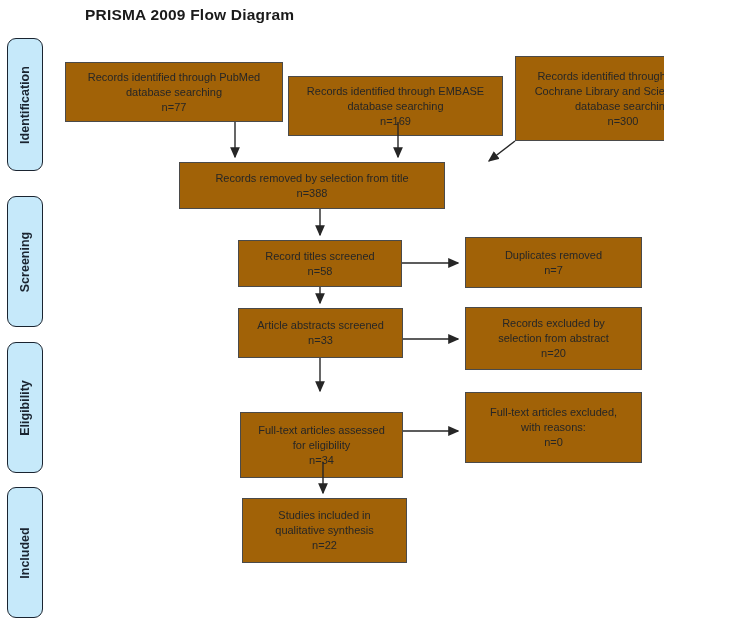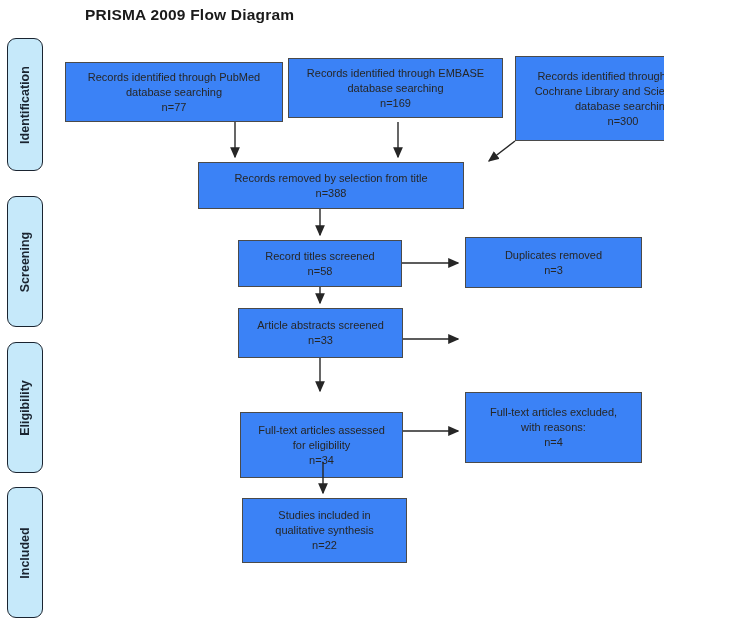--- a/index.html
+++ b/index.html
@@ -15,27 +15,27 @@
   .canvas{position:relative;width:664px;height:629px;background:#ffffff;overflow:hidden}
   .title{position:absolute;left:85px;top:6px;font-size:15.5px;font-weight:bold;color:#1a1a1a;letter-spacing:.2px}
   .stage{position:absolute;left:7px;width:36px;background:var(--stage-fill);
          border:1.6px solid var(--stage-border);border-radius:9px;
          display:flex;align-items:center;justify-content:center}
   .stage span{transform:rotate(-90deg);white-space:nowrap;font-size:12.5px;font-weight:bold;color:#1a2430}
   #stage-identification{top:38px;height:133px}
   #stage-screening{top:196px;height:131px}
   #stage-eligibility{top:342px;height:131px}
   #stage-included{top:487px;height:131px}
-  .fbox{position:absolute;background:#3b82f6;border:1.5px solid var(--box-border);
+  .fbox{position:absolute;background:#a16207;border:1.5px solid var(--box-border);
         display:flex;align-items:center;justify-content:center;text-align:center;
         font-size:11px;line-height:15px;white-space:pre-line;padding:2px 4px}
   #box-pubmed{left:65px;top:62px;width:218px;height:60px}
-  #box-embase{left:288px;top:58px;width:215px;height:60px}
+  #box-embase{left:288px;top:76px;width:215px;height:60px}
   #box-scopus{left:515px;top:56px;width:216px;height:85px}
-  #box-removed{left:198px;top:162px;width:266px;height:47px}
+  #box-removed{left:179px;top:162px;width:266px;height:47px}
   #box-titles{left:238px;top:240px;width:164px;height:47px}
   #box-duplicates{left:465px;top:237px;width:177px;height:51px}
   #box-abstracts{left:238px;top:308px;width:165px;height:50px}
   #box-excl-abstract{left:465px;top:307px;width:177px;height:63px}
   #box-fulltext{left:240px;top:412px;width:163px;height:66px}
   #box-ft-excluded{left:465px;top:392px;width:177px;height:71px}
   #box-included{left:242px;top:498px;width:165px;height:65px}
   svg.arrows{position:absolute;left:0;top:0;width:736px;height:629px;pointer-events:none}
   svg.arrows line{stroke:var(--arrow);stroke-width:1.4}
 </style>
@@ -67,29 +67,32 @@
 n=169</div>
   <div class="fbox" id="box-scopus">Records identified through Scopus,
 Cochrane Library and ScienceDirect
 database searching
 n=300</div>
   <div class="fbox" id="box-removed">Records removed by selection from title
 n=388</div>
   <div class="fbox" id="box-titles">Record titles screened
 n=58</div>
   <div class="fbox" id="box-duplicates">Duplicates removed
-n=3</div>
+n=7</div>
   <div class="fbox" id="box-abstracts">Article abstracts screened
 n=33</div>
+  <div class="fbox" id="box-excl-abstract">Records excluded by
+selection from abstract
+n=20</div>
   <div class="fbox" id="box-fulltext">Full-text articles assessed
 for eligibility
 n=34</div>
   <div class="fbox" id="box-ft-excluded">Full-text articles excluded,
 with reasons:
-n=4</div>
+n=0</div>
   <div class="fbox" id="box-included">Studies included in
 qualitative synthesis
 n=22</div>
 
   <svg class="arrows" viewBox="0 0 736 629" xmlns="http://www.w3.org/2000/svg">
     <defs>
       <marker id="ah" markerWidth="8" markerHeight="7" refX="7" refY="3.5" orient="auto">
         <path d="M0 0 L8 3.5 L0 7 Z" fill="#262626"></path>
       </marker>
     </defs>

